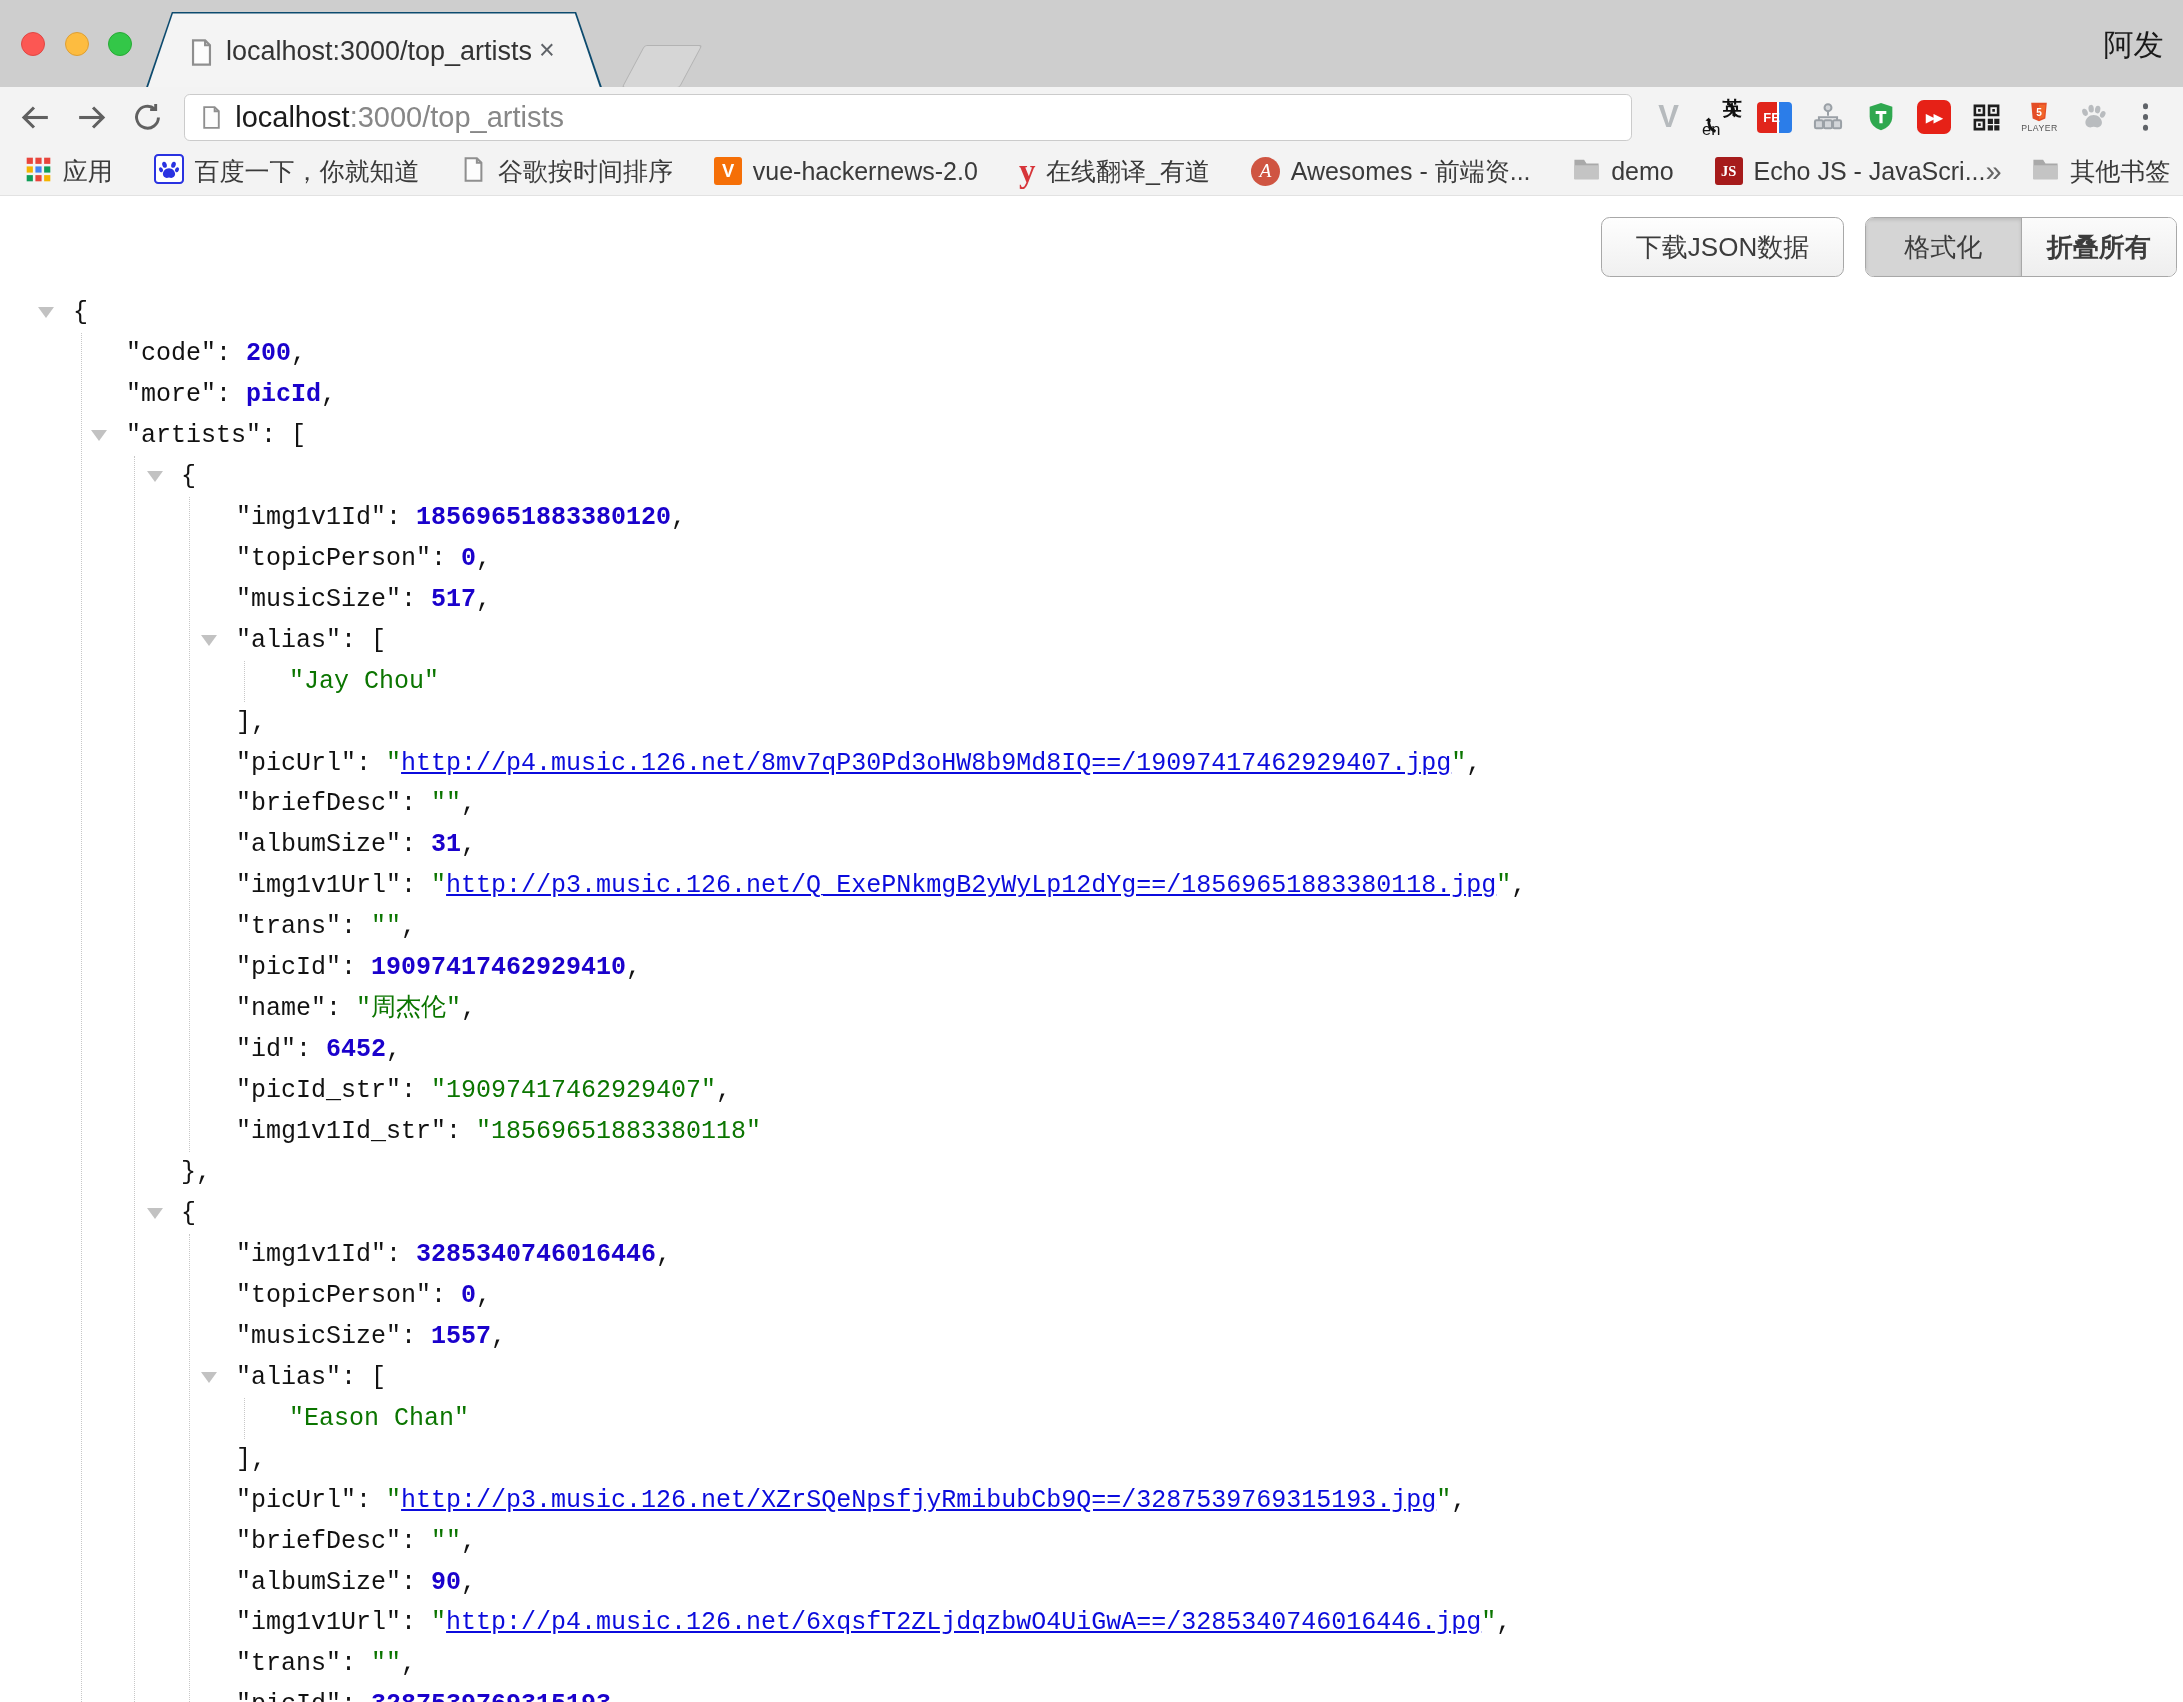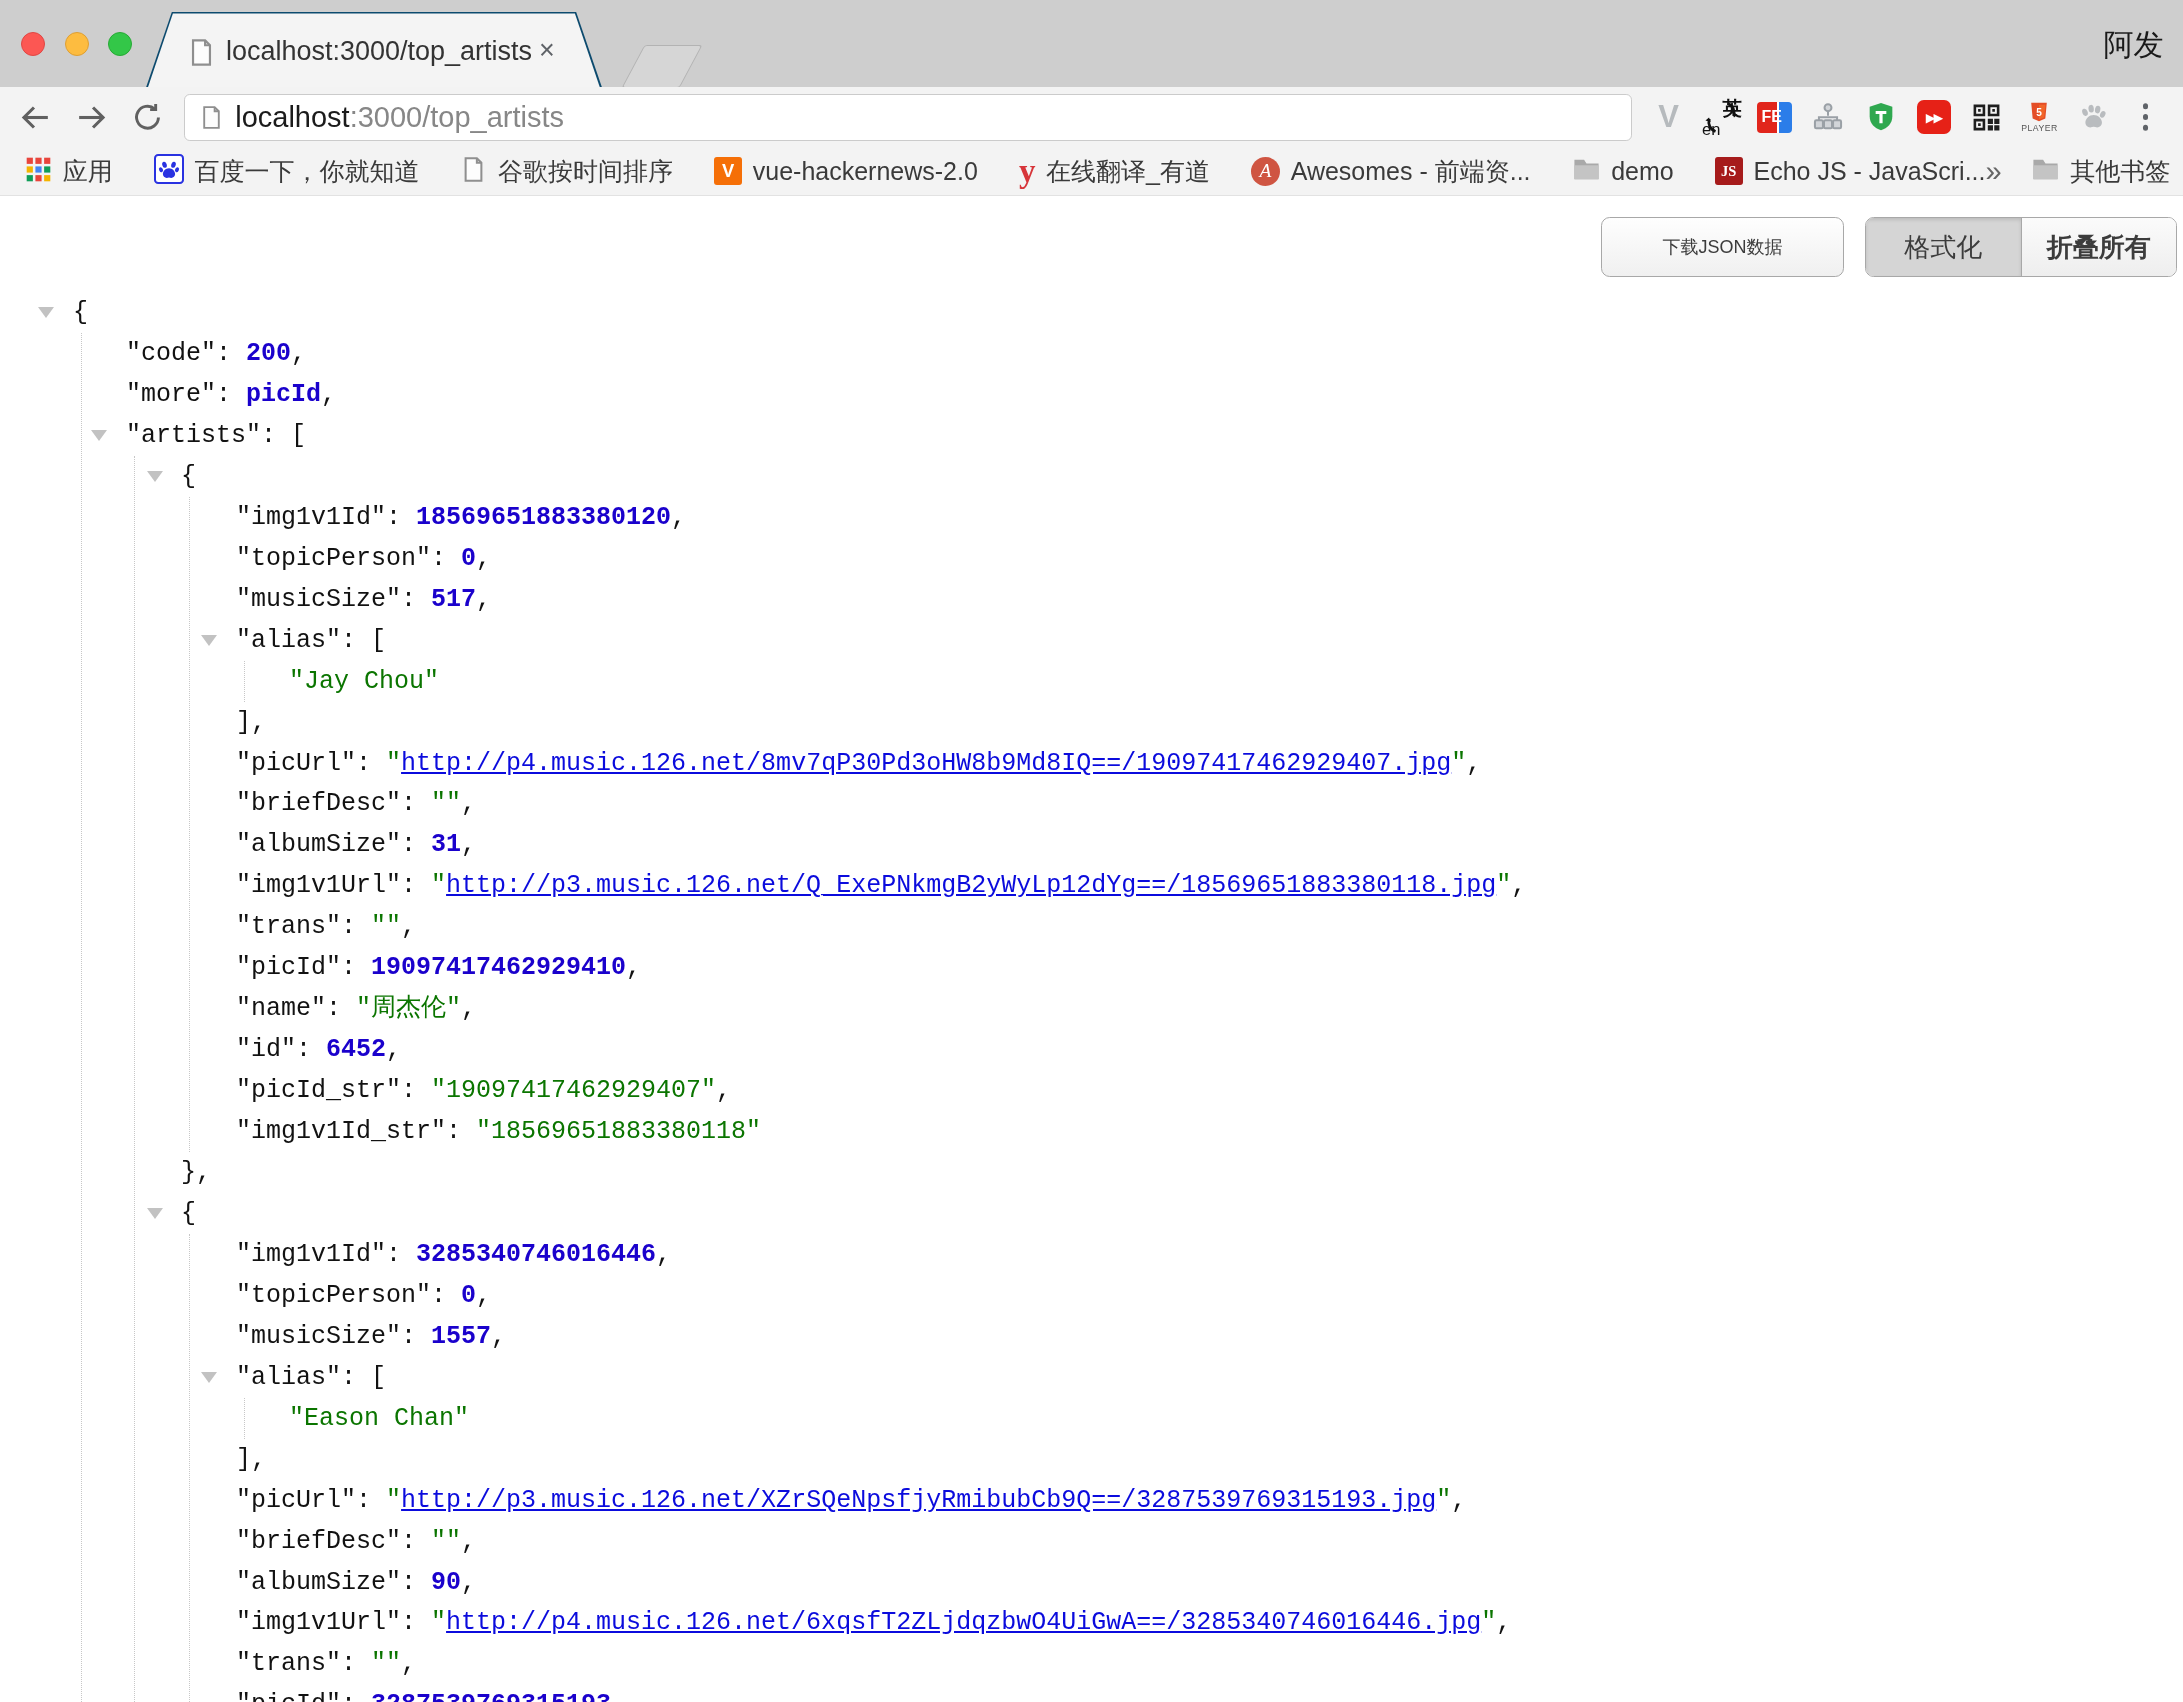--- a/index.html
+++ b/index.html
@@ -47,21 +47,21 @@
   .bm-badge{display:flex;align-items:center;justify-content:center;width:28px;height:28px;border-radius:2.9px;
     color:#fff;font-weight:bold;font-size:18.4px;}
   .yd{color:#d7353a;font-weight:800;font-size:33px;font-family:"Liberation Serif",serif;line-height:28px;}
   .aw{display:flex;align-items:center;justify-content:center;width:29px;height:29px;border-radius:50%;
     background:#cf5542;color:#fff;font-family:"Liberation Serif",serif;font-style:italic;font-size:19.4px;}
 
   
   .content{position:absolute;left:0;top:196px;width:2183px;height:1506px;background:#fff;}
   .btn-download{position:absolute;left:1601px;top:21.3px;width:243px;height:60px;
     background:linear-gradient(#fefefe,#f0f0f0);border:1.9px solid #a8a8a8;border-radius:8.7px;
-    font-size:18px;color:#3c3c3c;cursor:pointer;font-family:inherit;}
+    font-size:26px;color:#3c3c3c;cursor:pointer;font-family:inherit;}
   .btn-group{position:absolute;left:1865px;top:21.3px;width:312px;height:60px;display:flex;
     border:1.9px solid #a8a8a8;border-radius:8.7px;overflow:hidden;box-sizing:border-box;}
   .btn-seg{flex:1;display:flex;align-items:center;justify-content:center;font-size:26px;color:#3c3c3c;cursor:pointer;}
   .btn-seg.pressed{background:#d5d5d5;box-shadow:inset 0 1.9px 3.9px rgba(0,0,0,.12);}
   .btn-seg.normal{background:linear-gradient(#fbfbfb,#eeeeee);border-left:1.9px solid #a8a8a8;font-weight:bold;}
 
   
   #json-viewer{position:absolute;left:0;top:0;width:100%;height:100%;overflow:hidden;}
   .jline{position:absolute;left:0;width:100%;height:42px;line-height:41px;white-space:pre;
     font-family:"Liberation Mono","DejaVu Sans Mono",monospace;font-size:25px;box-sizing:border-box;}
@@ -74,21 +74,21 @@
   .guide{position:absolute;width:0;border-left:1.9px dotted #c7c7c7;}
 
   
   .xv{color:#b6babd;font-weight:bold;font-size:31px;}
   .xtr{position:relative;width:41px;height:41px;display:block;}
   .xtr .a{position:absolute;right:0;top:-1.9px;font-style:normal;font-size:19.4px;color:#111;font-weight:bold;}
   .xtr .b{position:absolute;left:1px;bottom:-1.9px;font-style:normal;font-size:16.5px;color:#111;}
   .xtr svg{position:absolute;left:0;top:0;width:41px;height:41px;}
   .xfe{display:flex;align-items:center;justify-content:center;width:35px;height:31px;border-radius:3.9px;
     background:linear-gradient(90deg,#e1251b 0 58%,#ffffff 58% 64%,#2b7de9 64% 100%);
-    color:#fff;font-weight:bold;font-size:16px;padding-right:5.8px;box-sizing:border-box;}
+    color:#fff;font-weight:bold;font-size:13px;padding-right:5.8px;box-sizing:border-box;}
   .xff{display:flex;align-items:center;justify-content:center;width:34px;height:34px;border-radius:6.8px;
     background:#e62117;color:#fff;font-size:12.6px;letter-spacing:-1.9px;}
   .xh5{display:flex;flex-direction:column;align-items:center;line-height:1;}
   .xh5 b{font-weight:normal;font-size:8.7px;color:#555;letter-spacing:0.5px;margin-top:1px;}
   .xdots{width:5.8px;height:5.8px;border-radius:50%;background:#5f6368;
     box-shadow:0 -10.7px 0 #5f6368,0 10.7px 0 #5f6368;}
 </style>
 </head>
 <body>
 

